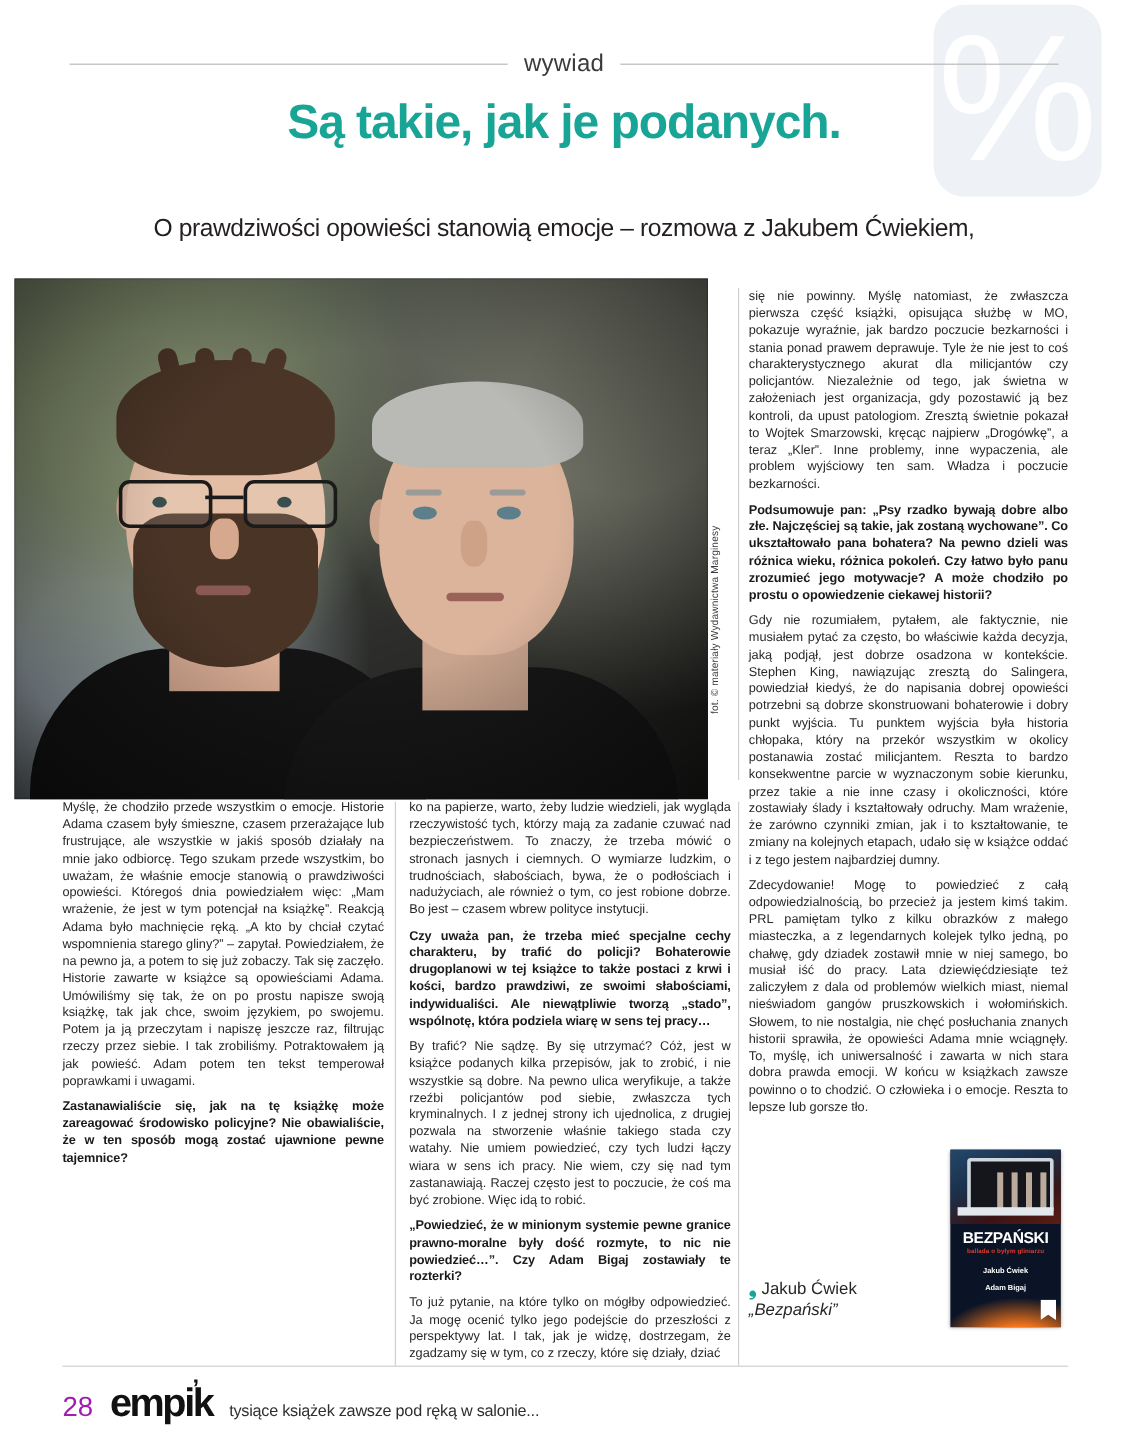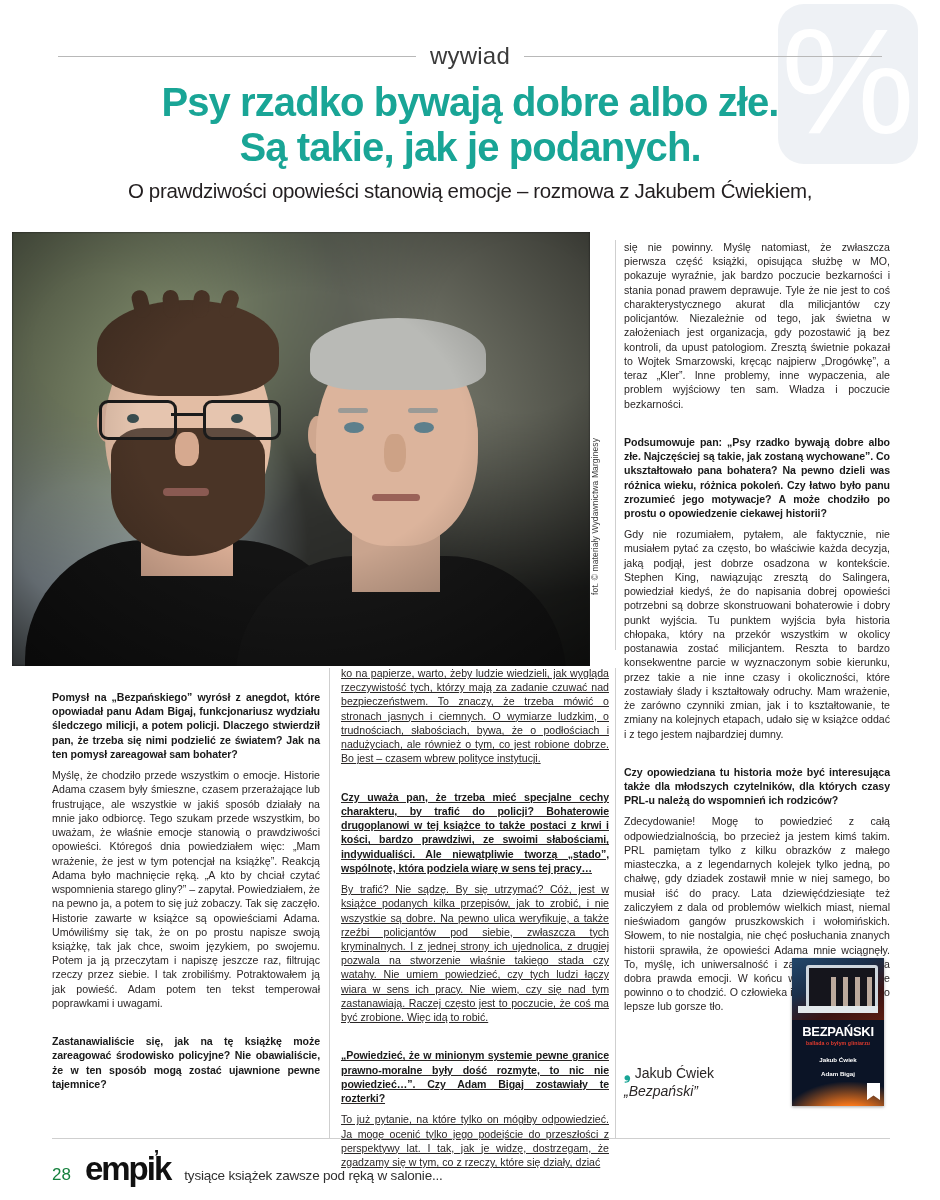--- a/index.html
+++ b/index.html
@@ -24,21 +24,21 @@
     font-family:"Liberation Sans", sans-serif;
   }
 
   
   .kicker-row{
     position:absolute;left:58px;top:42px;width:824px;
     display:flex;align-items:center;gap:14px;
   }
   .kicker-rule{flex:1 1 auto;height:1px;background:#b8b8b8;}
   .kicker-text{
-    font-size:24px;color:#3b3b3b;letter-spacing:.2px;
+    font-size:20px;color:#3b3b3b;letter-spacing:.2px;
     font-family:"Liberation Sans", sans-serif;white-space:nowrap;
   }
 
   
   .headline{
     position:absolute;left:60px;top:80px;width:820px;
     text-align:center;color:#19a596;
     font-weight:bold;font-size:40px;line-height:1.12;
     letter-spacing:-0.9px;
   }
@@ -115,23 +115,23 @@
 
   .photo-credit{
     position:absolute;left:590px;top:438px;
     transform-origin:left top;transform:rotate(-90deg) translateX(-100%);
     font-size:8.5px;color:#3a3a3a;letter-spacing:.1px;white-space:nowrap;
   }
 
   
   .col{position:absolute;font-size:10.6px;line-height:1.345;color:#2a2626;text-align:justify;}
   .col p{margin:0 0 7px 0;}
-  .col p.q{font-weight:bold;color:#1a1a1a;letter-spacing:-0.08px;margin-top:24px;}
+  .col p.q{font-weight:bold;color:#1a1a1a;letter-spacing:-0.08px;}
   .col1{left:52px;top:666px;width:268px;}
-  .col2{left:341px;top:666px;width:268px;text-decoration:underline;}
+  .col2{left:341px;top:666px;width:268px;}
   .col3{left:624px;top:240px;width:266px;}
 
   .vrule{position:absolute;width:1px;background:#cfcfcf;}
   .vrule.v1{left:329px;top:668px;height:470px;}
   .vrule.v2{left:615px;top:668px;height:470px;}
   .vrule.v3{left:615px;top:240px;height:410px;}
 
   
   .book-wrap{position:absolute;left:624px;top:958px;width:266px;height:165px;}
   .book-caption{
@@ -170,42 +170,41 @@
   }
   .bookcover .a1{top:98px;} .bookcover .a2{top:112px;}
   .bookcover .glow{position:absolute;left:-10px;bottom:-16px;width:112px;height:40px;
     background:radial-gradient(ellipse at 60% 100%, #ff7a1a 0 28%, rgba(255,122,26,0) 72%);}
   .bookcover .pub{position:absolute;right:4px;bottom:6px;width:13px;height:17px;background:#ffffff;
     clip-path:polygon(0 0,100% 0,100% 100%,50% 74%,0 100%);}
 
   
   .footer-rule{position:absolute;left:52px;top:1138px;width:838px;height:1px;background:#cfcfcf;}
   .footer{position:absolute;left:52px;top:1152px;width:838px;display:flex;align-items:baseline;gap:14px;}
-  .pagenum{font-size:17px;color:#15803d;}
+  .pagenum{font-size:23px;color:#a21caf;}
   .logo{position:relative;font-size:33px;font-weight:bold;letter-spacing:-2px;color:#111;line-height:1;}
   .logo .dotmark{position:absolute;right:13px;top:-5px;font-size:20px;font-weight:bold;color:#111;}
   .tagline{font-size:13.5px;color:#2f2f2f;letter-spacing:-0.2px;}
 </style>
 </head>
 <body>
 
 <div class="page">
 
   <div class="watermark">
     <span class="pct">%</span>
   </div>
 
   <div class="kicker-row">
     <span class="kicker-rule"></span>
     <span class="kicker-text">wywiad</span>
     <span class="kicker-rule"></span>
   </div>
 
   <div class="headline">
-    <span class="l1">Psy rzadko bywają dobre albo złe.</span>
     <span class="l2">Są takie, jak je podanych.</span>
   </div>
 
   <div class="deck">
     <span class="l1">O prawdziwości opowieści stanowią emocje – rozmowa z Jakubem Ćwiekiem,</span>
   </div>
 
   <div class="hero">
     <div class="bg"></div>
     <div class="manA">
@@ -246,36 +245,34 @@
     </div>
     <div class="vig"></div>
   </div>
   <div class="photo-credit">fot. © materiały Wydawnictwa Marginesy</div>
 
   <div class="vrule v3"></div>
   <div class="vrule v1"></div>
   <div class="vrule v2"></div>
 
   <div class="col col1">
-      <p class="q">Pomysł na „Bezpańskiego” wyrósł z anegdot, które opowiadał panu Adam Bigaj, funkcjonariusz wydziału śledczego milicji, a potem policji. Dlaczego stwierdził pan, że trzeba się nimi podzielić ze światem? Jak na ten pomysł zareagował sam bohater?</p>
       <p class="a">Myślę, że chodziło przede wszystkim o emocje. Historie Adama czasem były śmieszne, czasem przerażające lub frustrujące, ale wszystkie w jakiś sposób działały na mnie jako odbiorcę. Tego szukam przede wszystkim, bo uważam, że właśnie emocje stanowią o prawdziwości opowieści. Któregoś dnia powiedziałem więc: „Mam wrażenie, że jest w tym potencjał na książkę”. Reakcją Adama było machnięcie ręką. „A kto by chciał czytać wspomnienia starego gliny?” – zapytał. Powiedziałem, że na pewno ja, a potem to się już zobaczy. Tak się zaczęło. Historie zawarte w książce są opowieściami Adama. Umówiliśmy się tak, że on po prostu napisze swoją książkę, tak jak chce, swoim językiem, po swojemu. Potem ja ją przeczytam i napiszę jeszcze raz, filtrując rzeczy przez siebie. I tak zrobiliśmy. Potraktowałem ją jak powieść. Adam potem ten tekst temperował poprawkami i uwagami.</p>
       <p class="q">Zastanawialiście się, jak na tę książkę może zareagować środowisko policyjne? Nie obawialiście, że w ten sposób mogą zostać ujawnione pewne tajemnice?</p>
     </div>
   <div class="col col2">
       <p class="a">ko na papierze, warto, żeby ludzie wiedzieli, jak wygląda rzeczywistość tych, którzy mają za zadanie czuwać nad bezpieczeństwem. To znaczy, że trzeba mówić o stronach jasnych i ciemnych. O wymiarze ludzkim, o trudnościach, słabościach, bywa, że o podłościach i nadużyciach, ale również o tym, co jest robione dobrze. Bo jest – czasem wbrew polityce instytucji.</p>
       <p class="q">Czy uważa pan, że trzeba mieć specjalne cechy charakteru, by trafić do policji? Bohaterowie drugoplanowi w tej książce to także postaci z krwi i kości, bardzo prawdziwi, ze swoimi słabościami, indywidualiści. Ale niewątpliwie tworzą „stado”, wspólnotę, która podziela wiarę w sens tej pracy…</p>
       <p class="a">By trafić? Nie sądzę. By się utrzymać? Cóż, jest w książce podanych kilka przepisów, jak to zrobić, i nie wszystkie są dobre. Na pewno ulica weryfikuje, a także rzeźbi policjantów pod siebie, zwłaszcza tych kryminalnych. I z jednej strony ich ujednolica, z drugiej pozwala na stworzenie właśnie takiego stada czy watahy. Nie umiem powiedzieć, czy tych ludzi łączy wiara w sens ich pracy. Nie wiem, czy się nad tym zastanawiają. Raczej często jest to poczucie, że coś ma być zrobione. Więc idą to robić.</p>
       <p class="q">„Powiedzieć, że w minionym systemie pewne granice prawno-moralne były dość rozmyte, to nic nie powiedzieć…”. Czy Adam Bigaj zostawiały te rozterki?</p>
       <p class="a">To już pytanie, na które tylko on mógłby odpowiedzieć. Ja mogę ocenić tylko jego podejście do przeszłości z perspektywy lat. I tak, jak je widzę, dostrzegam, że zgadzamy się w tym, co z rzeczy, które się działy, dziać</p>
     </div>
   <div class="col col3">
       <p class="a">się nie powinny. Myślę natomiast, że zwłaszcza pierwsza część książki, opisująca służbę w MO, pokazuje wyraźnie, jak bardzo poczucie bezkarności i stania ponad prawem deprawuje. Tyle że nie jest to coś charakterystycznego akurat dla milicjantów czy policjantów. Niezależnie od tego, jak świetna w założeniach jest organizacja, gdy pozostawić ją bez kontroli, da upust patologiom. Zresztą świetnie pokazał to Wojtek Smarzowski, kręcąc najpierw „Drogówkę”, a teraz „Kler”. Inne problemy, inne wypaczenia, ale problem wyjściowy ten sam. Władza i poczucie bezkarności.</p>
       <p class="q">Podsumowuje pan: „Psy rzadko bywają dobre albo złe. Najczęściej są takie, jak zostaną wychowane”. Co ukształtowało pana bohatera? Na pewno dzieli was różnica wieku, różnica pokoleń. Czy łatwo było panu zrozumieć jego motywacje? A może chodziło po prostu o opowiedzenie ciekawej historii?</p>
       <p class="a">Gdy nie rozumiałem, pytałem, ale faktycznie, nie musiałem pytać za często, bo właściwie każda decyzja, jaką podjął, jest dobrze osadzona w kontekście. Stephen King, nawiązując zresztą do Salingera, powiedział kiedyś, że do napisania dobrej opowieści potrzebni są dobrze skonstruowani bohaterowie i dobry punkt wyjścia. Tu punktem wyjścia była historia chłopaka, który na przekór wszystkim w okolicy postanawia zostać milicjantem. Reszta to bardzo konsekwentne parcie w wyznaczonym sobie kierunku, przez takie a nie inne czasy i okoliczności, które zostawiały ślady i kształtowały odruchy. Mam wrażenie, że zarówno czynniki zmian, jak i to kształtowanie, te zmiany na kolejnych etapach, udało się w książce oddać i z tego jestem najbardziej dumny.</p>
-      <p class="q">Czy opowiedziana tu historia może być interesująca także dla młodszych czytelników, dla których czasy PRL-u należą do wspomnień ich rodziców?</p>
       <p class="a">Zdecydowanie! Mogę to powiedzieć z całą odpowiedzialnością, bo przecież ja jestem kimś takim. PRL pamiętam tylko z kilku obrazków z małego miasteczka, a z legendarnych kolejek tylko jedną, po chałwę, gdy dziadek zostawił mnie w niej samego, bo musiał iść do pracy. Lata dziewięćdziesiąte też zaliczyłem z dala od problemów wielkich miast, niemal nieświadom gangów pruszkowskich i wołomińskich. Słowem, to nie nostalgia, nie chęć posłuchania znanych historii sprawiła, że opowieści Adama mnie wciągnęły. To, myślę, ich uniwersalność i zawarta w nich stara dobra prawda emocji. W końcu w książkach zawsze powinno o to chodzić. O człowieka i o emocje. Reszta to lepsze lub gorsze tło.</p>
     </div>
 
   <div class="book-wrap">
     <div class="book-caption">
       <span class="qm">❟</span><span>Jakub Ćwiek</span>
       <span class="t2">„Bezpański”</span>
     </div>
     <div class="bookcover">
       <div class="photo">

